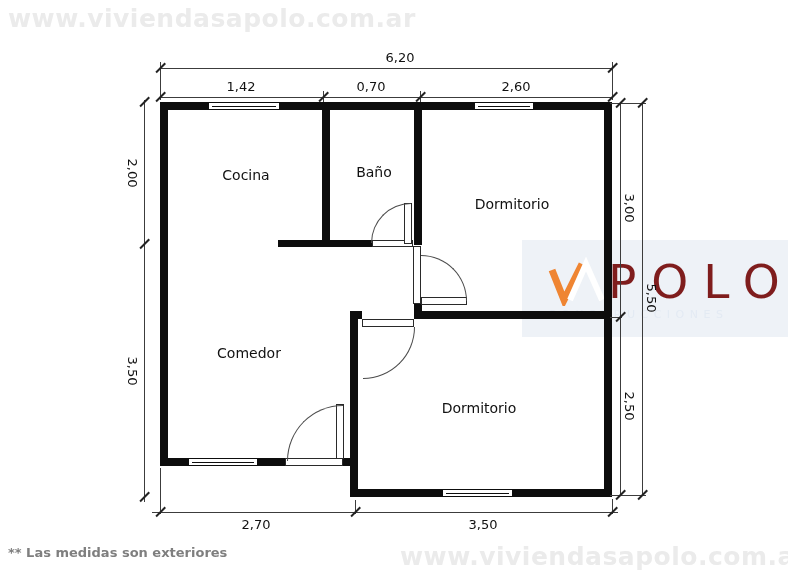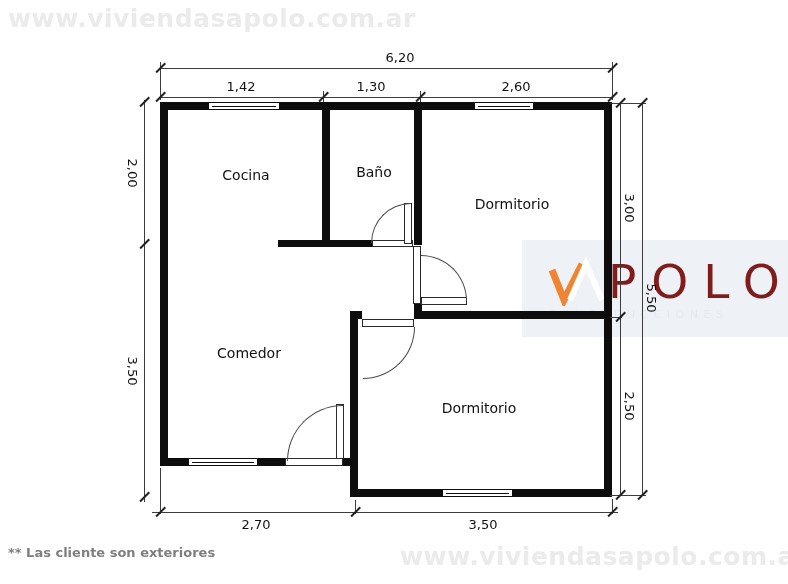--- a/index.html
+++ b/index.html
@@ -114,33 +114,33 @@
   <div class="tick" style="left:614px;top:316px"></div>
   <div class="tick" style="left:614px;top:494px"></div>
   <div class="tick" style="left:636px;top:102px"></div>
   <div class="tick" style="left:636px;top:494px"></div>
   <div class="tick" style="left:154px;top:511px"></div>
   <div class="tick" style="left:349px;top:511px"></div>
   <div class="tick" style="left:606px;top:511px"></div>
 
   <span class="dim" style="left:400px;top:57px">6,20</span>
   <span class="dim" style="left:241px;top:86px">1,42</span>
-  <span class="dim" style="left:371px;top:86px">1,30</span>
+  <span class="dim" style="left:371px;top:86px">0,70</span>
   <span class="dim" style="left:516px;top:86px">2,60</span>
   <span class="dim rot" style="left:132px;top:173px">2,00</span>
   <span class="dim rot" style="left:132px;top:371px">3,50</span>
   <span class="dim rot" style="left:629px;top:208px">3,00</span>
   <span class="dim rot" style="left:629px;top:406px">2,50</span>
   <span class="dim rot" style="left:651px;top:298px">5,50</span>
   <span class="dim" style="left:256px;top:524px">2,70</span>
   <span class="dim" style="left:483px;top:524px">3,50</span>
 
   <span class="room" style="left:246px;top:175px">Cocina</span>
   <span class="room" style="left:374px;top:172px">Baño</span>
   <span class="room" style="left:512px;top:204px">Dormitorio</span>
   <span class="room" style="left:249px;top:353px">Comedor</span>
   <span class="room" style="left:479px;top:408px">Dormitorio</span>
 
   <div class="footer">
-    <div>** Las cliente son exteriores</div>
+    <div>** Las medidas son exteriores</div>
   </div>
 
 </div>
 
 </body></html>

